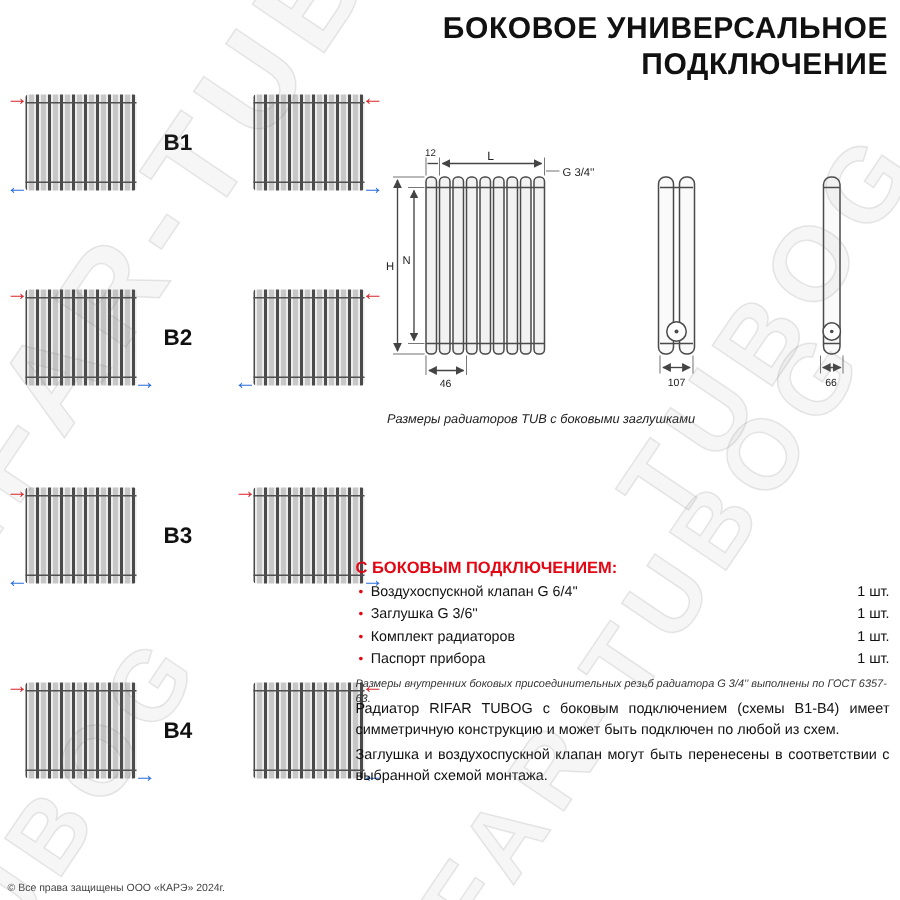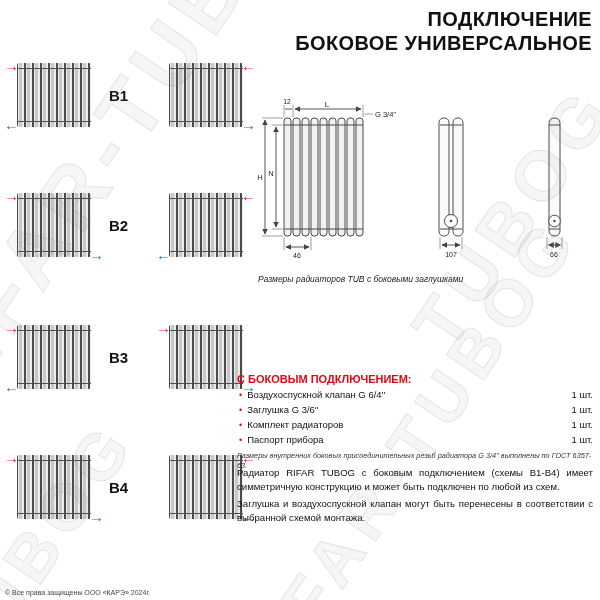--- a/index.html
+++ b/index.html
@@ -56,22 +56,22 @@
 <body>
 
 <div class="page">
 
   <div class="wm wm1">RIFAR-TUBOG.su</div>
   <div class="wm wm2">TUBOG</div>
   <div class="wm wm3">RIFAR-TUBOG</div>
   <div class="wm wm4">TUBOG</div>
 
   <div class="title">
+    <div>БОКОВОЕ УНИВЕРСАЛЬНОЕ</div>
     <div>ПОДКЛЮЧЕНИЕ</div>
-    <div>БОКОВОЕ УНИВЕРСАЛЬНОЕ</div>
   </div>
 
   <div class="scheme-row row-b1">
     <div class="rad-wrap">
       <span class="ar red tl">→</span>
       <span class="ar blue bl">←</span>
       <div class="radiator"></div>
     </div>
     <div class="scheme-label">В1</div>
     <div class="rad-wrap">

